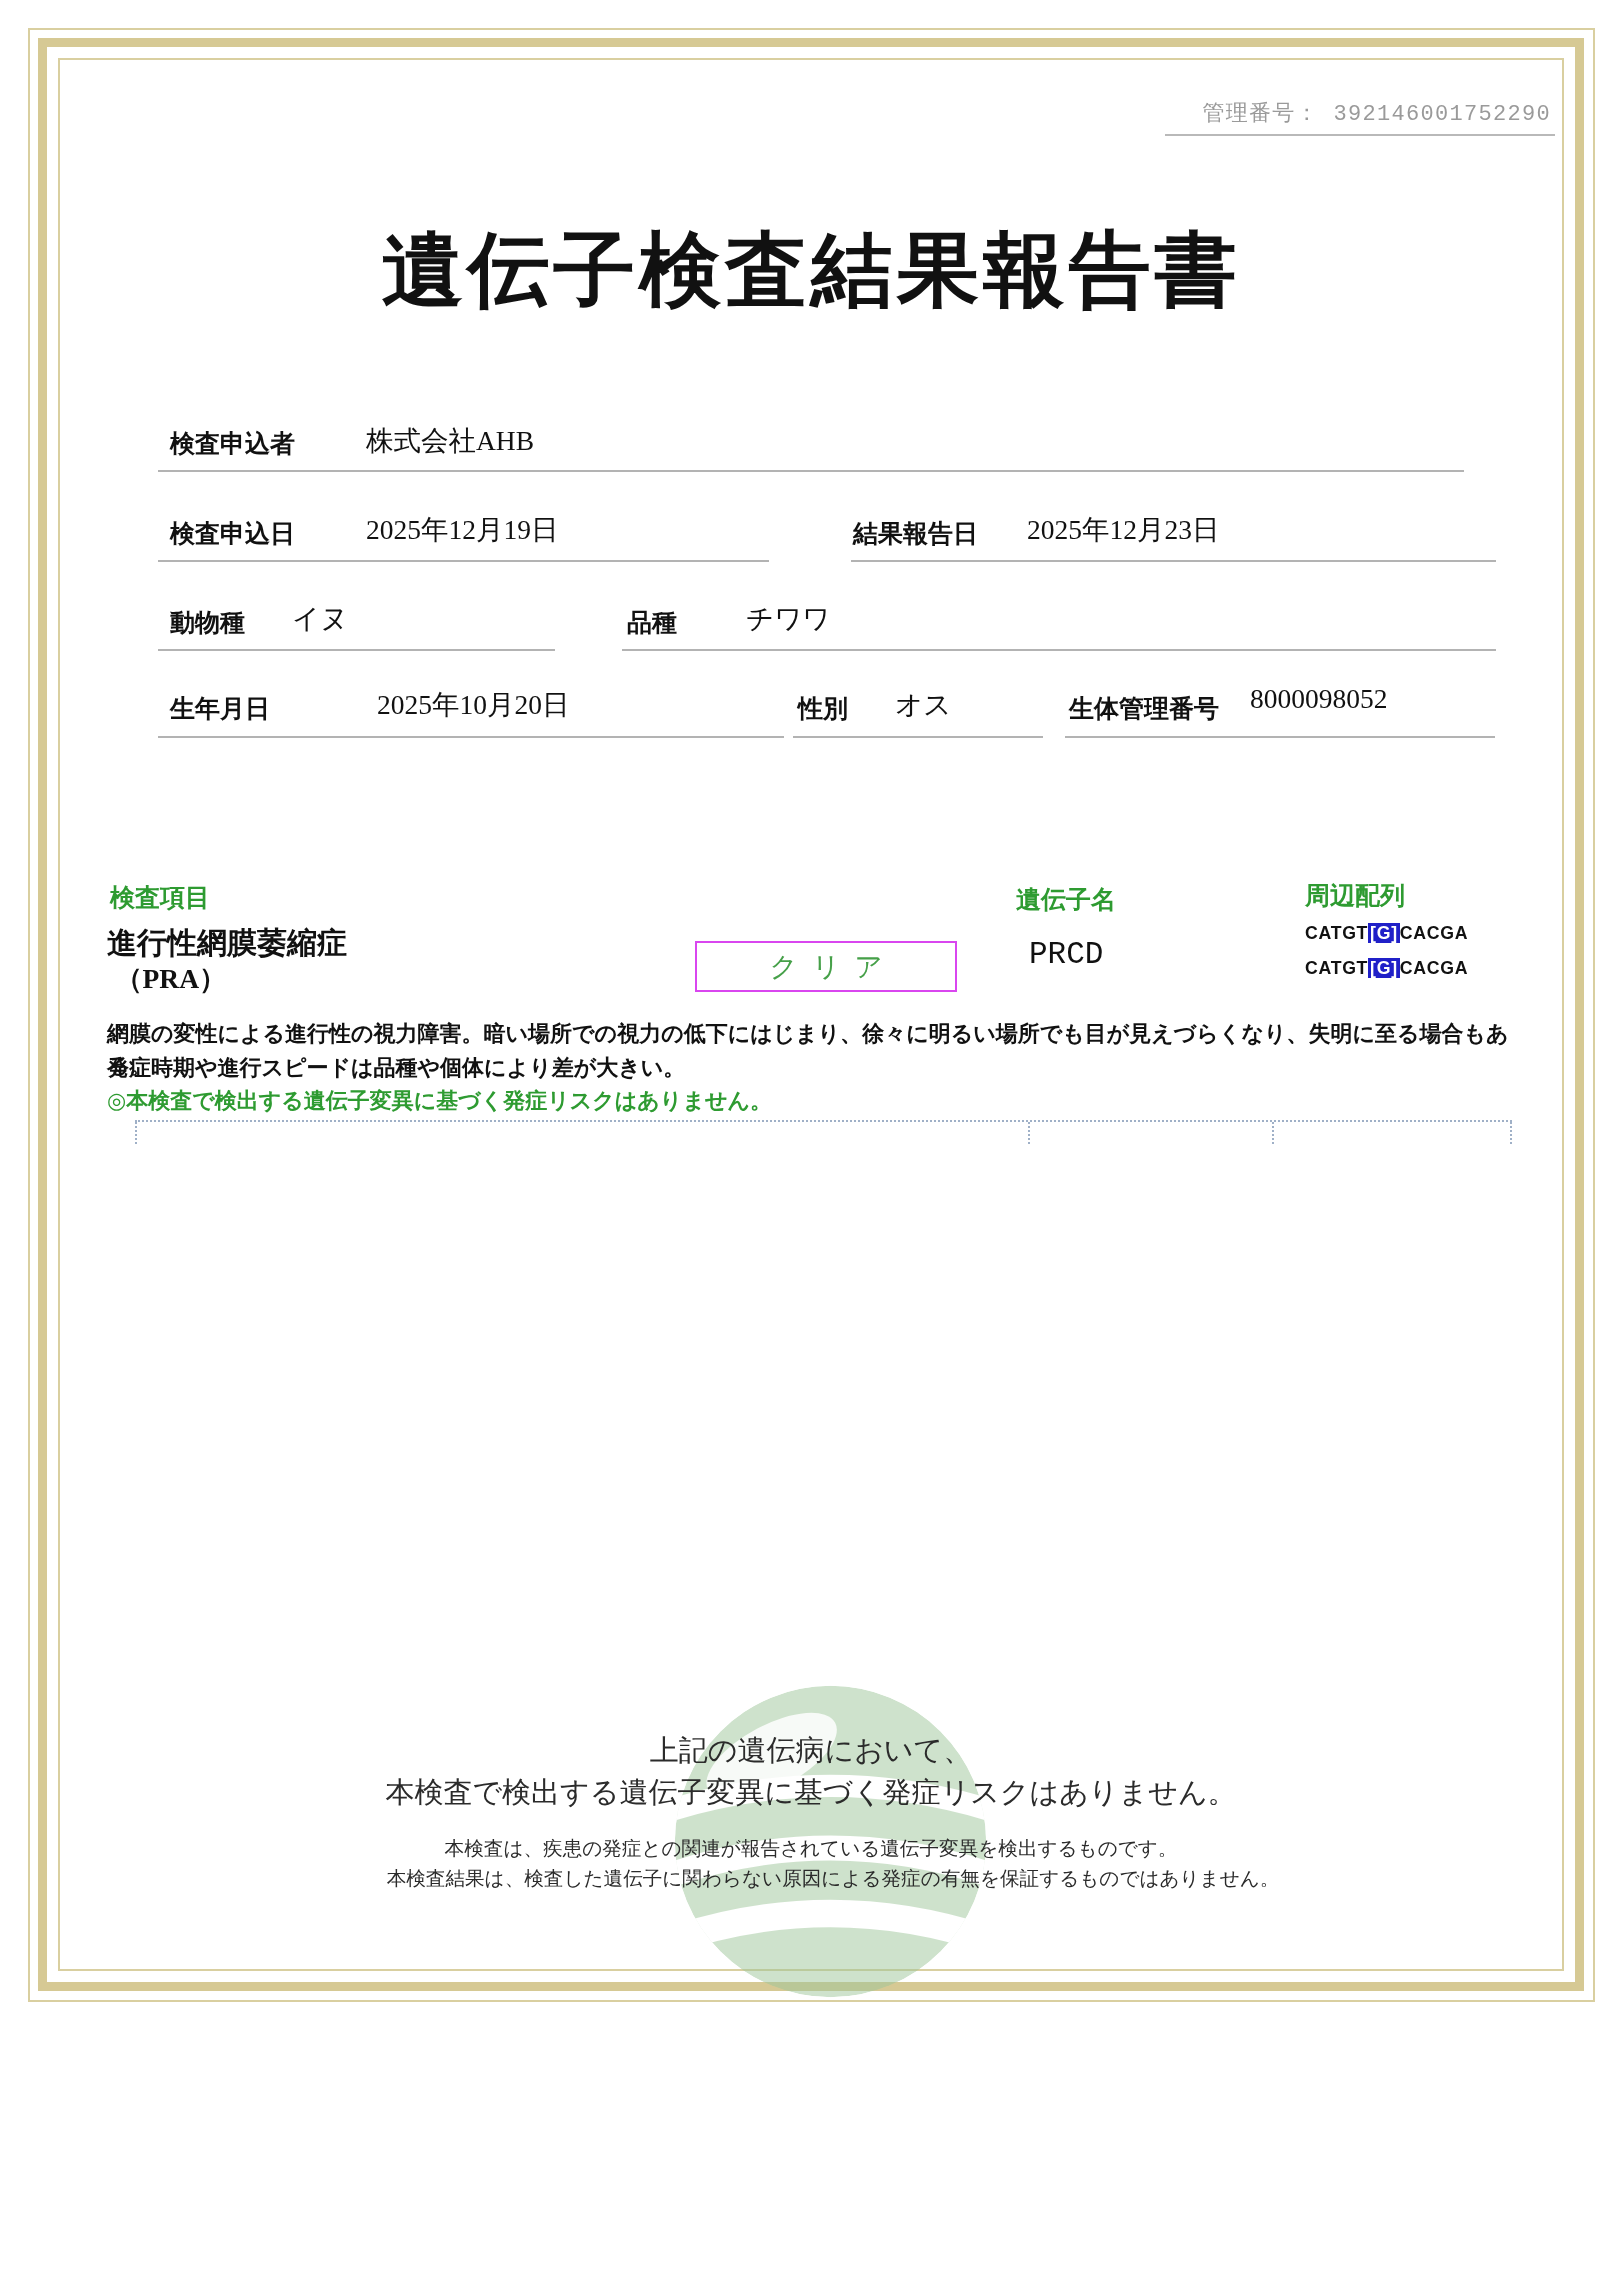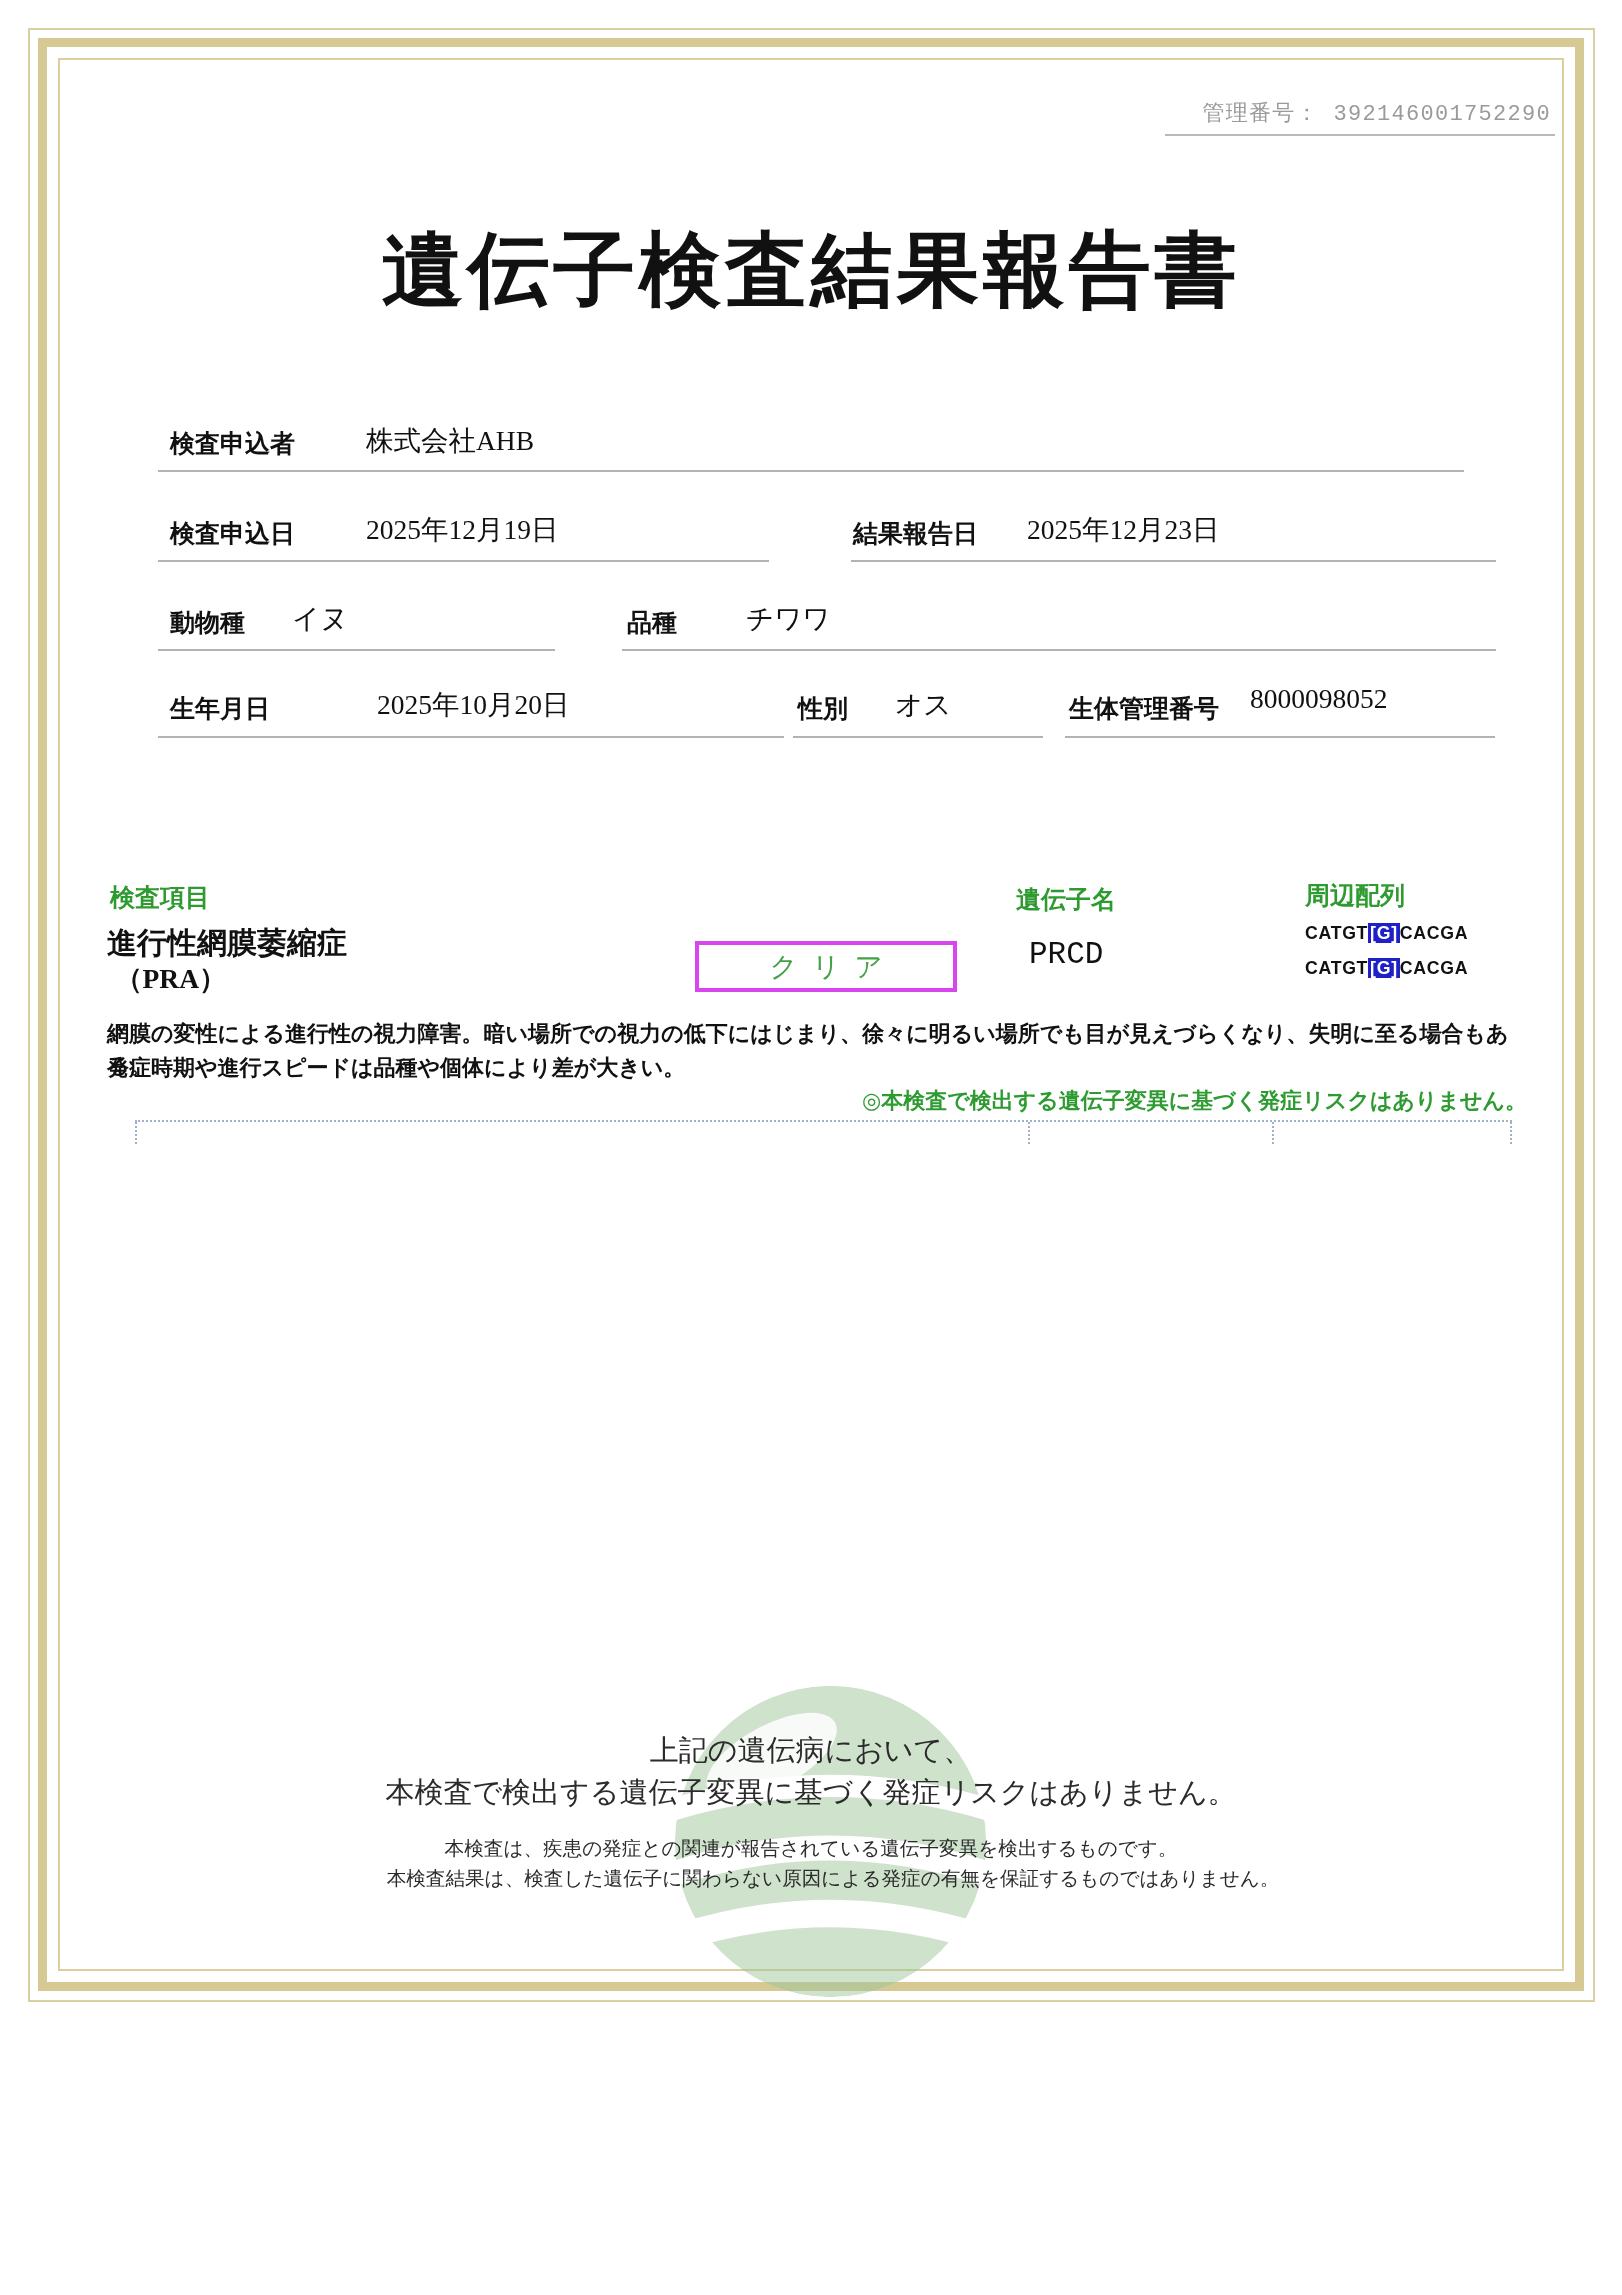--- a/index.html
+++ b/index.html
@@ -27,32 +27,32 @@
   
   .flabel { font-size:25px; font-weight:700; color:#111; }
   .fvalue { font-size:27.5px; font-weight:400; color:#111; }
   .uline  { border-top:2px solid #b3b3b3; height:0; }
 
   
   .green-label { font-size:25px; font-weight:700; color:#2e9b31;
                  font-family:"Liberation Sans","DejaVu Sans",sans-serif; }
   .disease { font-size:30px; font-weight:600; color:#111; }
   .disease-sub { font-size:27.5px; font-weight:600; color:#111; }
-  .result-box { left:695px; top:941px; width:262px; height:51px; border:4px solid #d946ef;
+  .result-box { left:695px; top:941px; width:262px; height:51px; border:2px solid #d946ef;
                 display:flex; align-items:center; justify-content:center; }
   .result-box span { color:#46a049; font-size:27.5px; letter-spacing:14.4px; padding-left:14.4px;
                      font-family:"Liberation Sans","DejaVu Sans",sans-serif; }
   .gene-name { font-size:31px; font-weight:500; color:#111;
                font-family:"Liberation Mono","DejaVu Sans Mono",monospace; }
   .seq { font-size:17.7px; font-weight:700; color:#111; letter-spacing:0.7px;
          font-family:"Liberation Sans","DejaVu Sans",sans-serif; white-space:nowrap; }
   .seq .variant { background:#2020c8; color:#ffffff; padding:0 2px; }
 
   .desc { left:107px; width:1420px; font-size:22px; font-weight:700; color:#111; line-height:1.45; }
-  .risk-note { left:107px; width:1420px; font-size:22px; font-weight:700; color:#2e9b31;text-align:right; }
+  .risk-note { left:107px; width:1420px; font-size:22px; font-weight:700; color:#2e9b31; }
 
   
   .dotted-band { left:135px; top:1120px; width:1377px; height:22px;
                  border-top:2px dotted #9fb0c7; }
   .dotted-band .stub { position:absolute; top:0; width:0; height:22px; border-left:2px dotted #9fb0c7; }
 
   
   .watermark { left:667px; top:1678px; width:327px; height:327px; opacity:0.5; z-index:0; }
 
   

